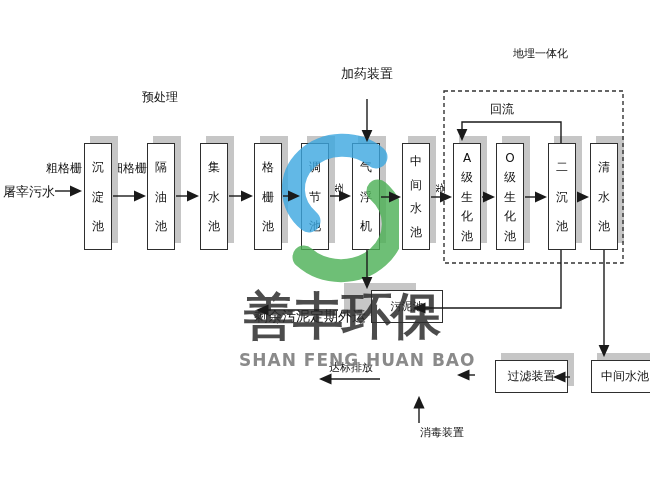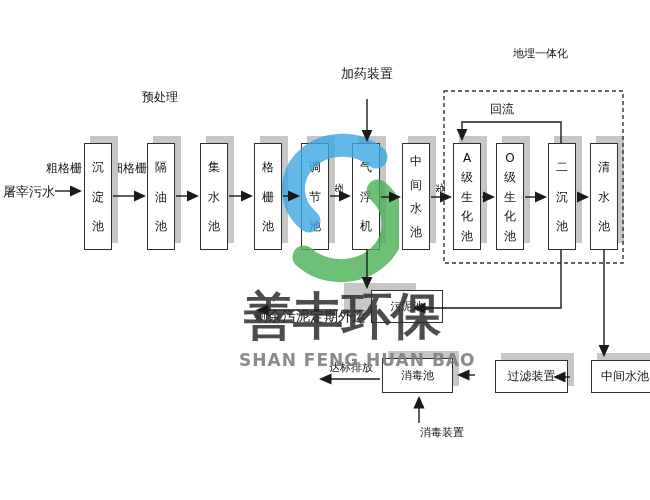--- a/index.html
+++ b/index.html
@@ -189,24 +189,20 @@
   </div>
   <div class="lbl" style="left:254px;top:280px;font-size:14px;margin-top:28px;">剩余污泥定期外运</div>
 
   <div class="hbox" style="left:572px;top:360px;width:68px;height:33px;margin-left:19px;">
     <div class="shadow"></div>
     <div class="face">中间水池</div>
   </div>
   <div class="hbox" style="left:495px;top:360px;width:73px;height:33px;">
     <div class="shadow"></div>
     <div class="face">过滤装置</div>
-  </div>
-  <div class="hbox" style="left:382px;top:358px;width:71px;height:35px;">
-    <div class="shadow"></div>
-    <div class="face" style="font-size:11px;">消毒池</div>
   </div>
   <div class="lbl small" style="left:329px;top:361px;">达标排放</div>
   <div class="lbl small" style="left:420px;top:426px;">消毒装置</div>
 
   <svg class="wm-logo" width="118" height="152" viewBox="0 0 118 152">
     <path d="M95,26 A46,41 0 1 0 28,90" fill="none" stroke="#3ba7e0" stroke-width="23" stroke-linecap="round"></path>
     <path d="M23,126 A46,41 0 1 0 97,60" fill="none" stroke="#4bb054" stroke-width="23" stroke-linecap="round"></path>
   </svg>
   <div class="wm-cn">善丰环保</div>
   <div class="wm-en">SHAN FENG HUAN BAO</div>

